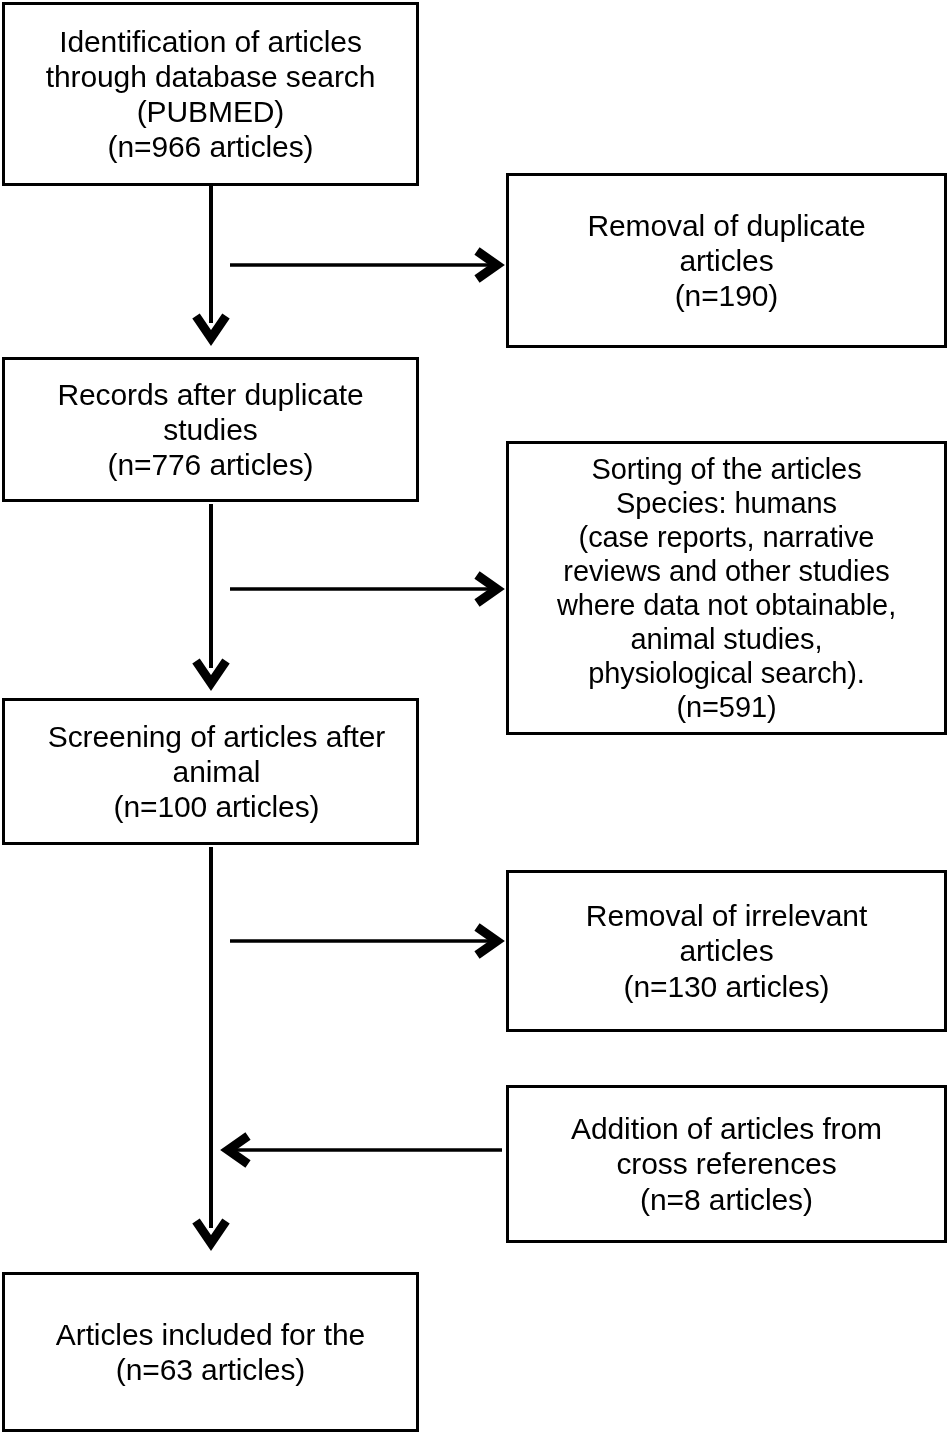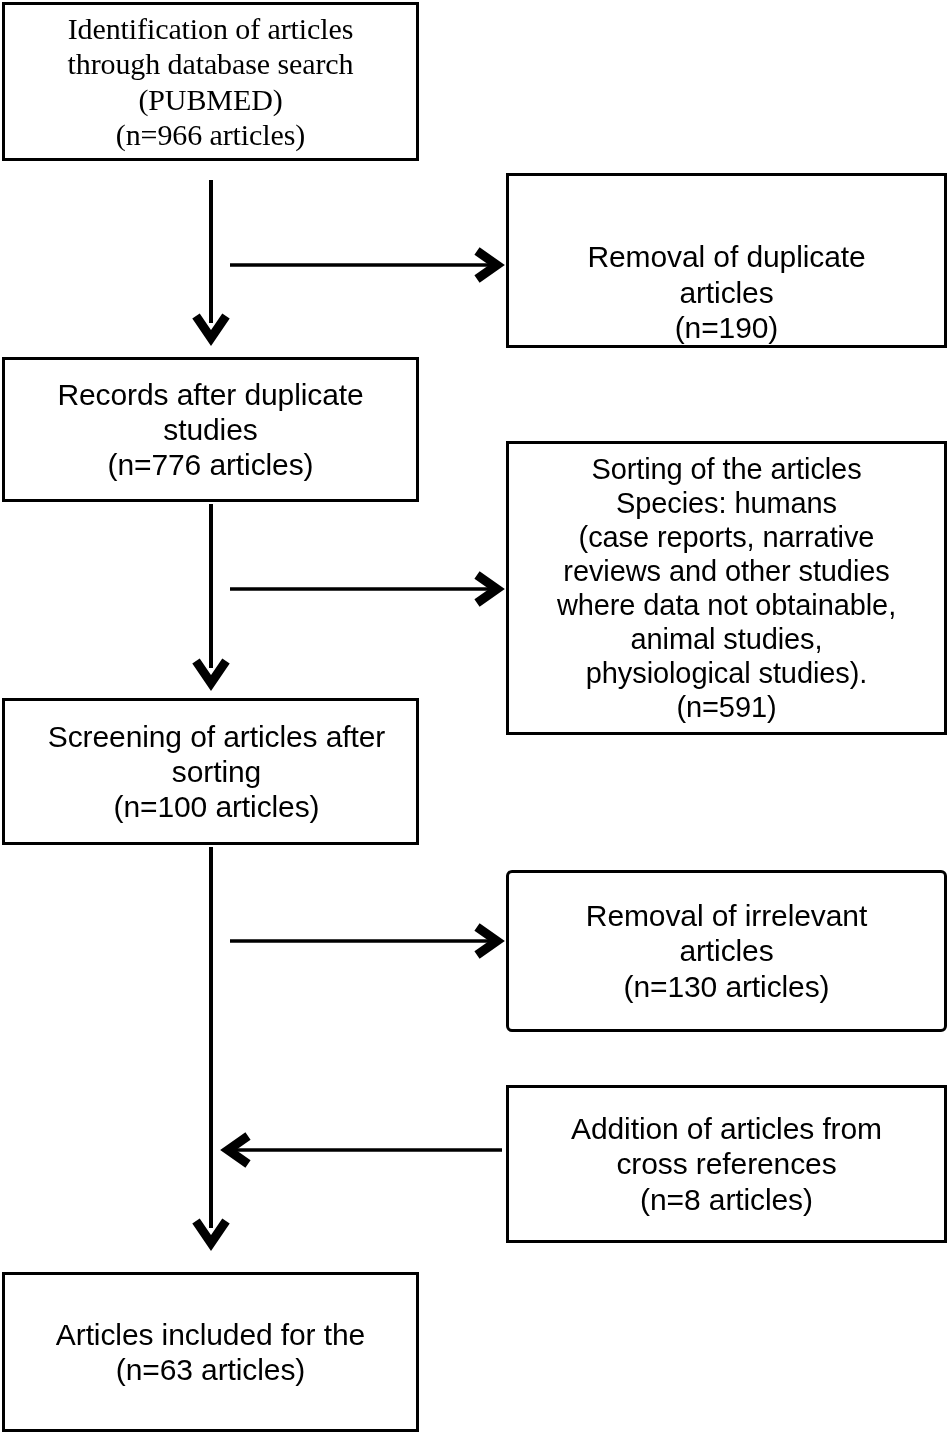--- a/index.html
+++ b/index.html
@@ -33,28 +33,28 @@
     font-size: 30px;
     line-height: 1.175;
     color: #000000;
     letter-spacing: -0.1px;
   }
   .flow-box .line {
     display: block;
     white-space: nowrap;
   }
   
-  #box-identification { left: 2px;   top: 2px;    width: 417px; height: 159px; font-family: Liberation Serif, serif; }
+  #box-identification { left: 2px;   top: 2px;    width: 417px; height: 184px; }
   #box-records        { left: 2px;   top: 357px;  width: 417px; height: 145px; }
   #box-screening      { left: 2px;   top: 698px;  width: 417px; height: 147px; padding-left: 12px; }
   #box-included       { left: 2px;   top: 1272px; width: 417px; height: 160px; }
   
-  #box-duplicates     { left: 506px; top: 173px;  width: 441px; height: 175px; justify-content: flex-end; }
+  #box-duplicates     { left: 506px; top: 173px;  width: 441px; height: 175px; }
   #box-sorting        { left: 506px; top: 441px;  width: 441px; height: 294px; font-size: 29px; }
-  #box-irrelevant     { left: 506px; top: 870px;  width: 441px; height: 162px; border-radius: 6px; }
+  #box-irrelevant     { left: 506px; top: 870px;  width: 441px; height: 162px; }
   #box-crossref       { left: 506px; top: 1085px; width: 441px; height: 158px; text-align: center; }
 
   
   #connectors {
     position: absolute;
     left: 0;
     top: 0;
     width: 950px;
     height: 1435px;
     pointer-events: none;
@@ -139,27 +139,27 @@
     <span class="line">(n=776 articles)</span>
   </div>
 
   <div class="flow-box" id="box-sorting">
     <span class="line">Sorting of the articles</span>
     <span class="line">Species: humans</span>
     <span class="line">(case reports, narrative</span>
     <span class="line">reviews and other studies</span>
     <span class="line">where data not obtainable,</span>
     <span class="line">animal studies,</span>
-    <span class="line">physiological studies).</span>
+    <span class="line">physiological search).</span>
     <span class="line">(n=591)</span>
   </div>
 
   <div class="flow-box" id="box-screening">
     <span class="line">Screening of articles after</span>
-    <span class="line">sorting</span>
+    <span class="line">animal</span>
     <span class="line">(n=100 articles)</span>
   </div>
 
   <div class="flow-box" id="box-irrelevant">
     <span class="line">Removal of irrelevant</span>
     <span class="line">articles</span>
     <span class="line">(n=130 articles)</span>
   </div>
 
   <div class="flow-box" id="box-crossref">

